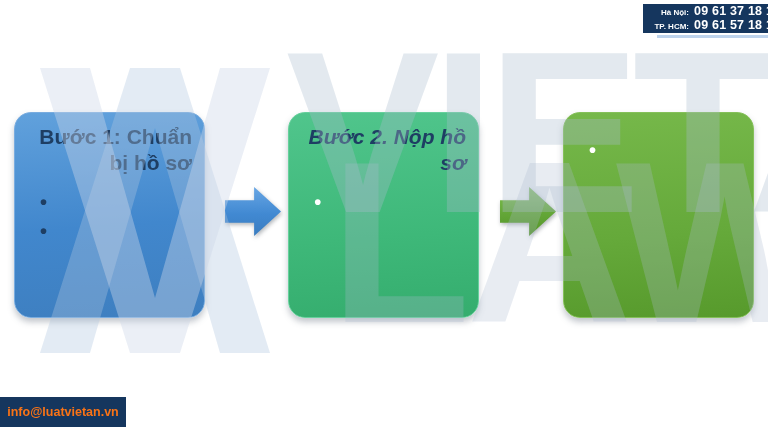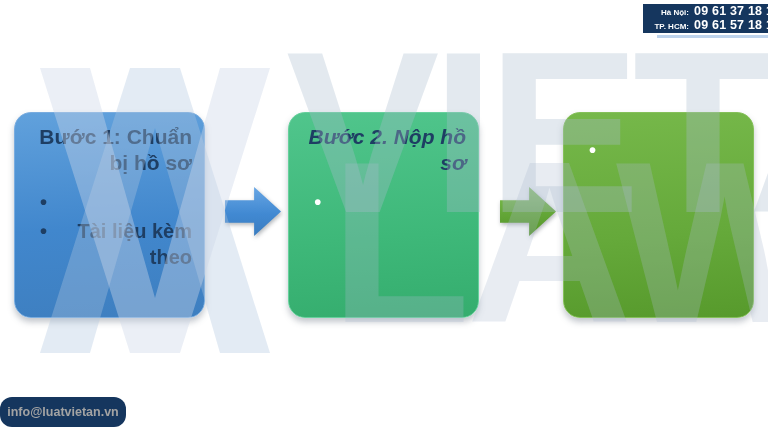--- a/index.html
+++ b/index.html
@@ -13,22 +13,22 @@
     position:absolute;top:4px;right:0;width:125px;height:29px;background:#15365e;color:#fff;
     display:flex;flex-direction:column;justify-content:center;box-sizing:border-box;padding:2px 5px 2px 4px;
   }
   .phone-row{display:grid;grid-template-columns:42px 1fr;column-gap:5px;align-items:baseline;line-height:13px;}
   .phone-label{font-size:8px;text-align:right;white-space:nowrap;}
   .phone-number{font-size:12.5px;white-space:nowrap;letter-spacing:.2px;}
   .phone-underline{position:absolute;top:35px;right:0;width:111px;height:3px;background:#bdd3ec;}
 
   
   .email-banner{
-    position:absolute;left:0;top:397px;width:126px;height:30px;background:#15365e;color:#a3a3a3;
-    font-size:12.5px;display:flex;align-items:center;justify-content:center;white-space:nowrap;border-radius:12px;
+    position:absolute;left:0;top:397px;width:126px;height:30px;background:#15365e;color:#f97316;
+    font-size:12.5px;display:flex;align-items:center;justify-content:center;white-space:nowrap;
   }
 
   
   .watermark{position:absolute;inset:0;z-index:3;pointer-events:none;overflow:hidden;}
   .wm-logo{position:absolute;left:40px;top:58px;width:260px;height:300px;}
   .wm-word{position:absolute;line-height:1;white-space:nowrap;}
   .wm-word.w1{left:286px;top:18px;font-size:230px;letter-spacing:-8px;color:rgba(171,188,207,.33);}
   .wm-word.w2{left:330px;top:128px;font-size:230px;letter-spacing:-4px;color:rgba(171,188,207,.28);}
 
   
@@ -75,21 +75,20 @@
   <div class="flow">
 
     <div class="step s1">
       <div class="step-title">Bước 1: Chuẩn bị hồ sơ</div>
       <div class="bullets">
         <div class="bullet">
           <span class="dot">•</span>
         </div>
         <div class="bullet">
           <span class="dot">•</span>
-          <span class="btxt">Tài liệu kèm theo</span>
         </div>
       </div>
     </div>
 
     <div class="arrow a1">
       <div class="arrow-shape"></div>
     </div>
 
     <div class="step s2">
       <div class="step-title">Bước 2. Nộp hồ sơ</div>

